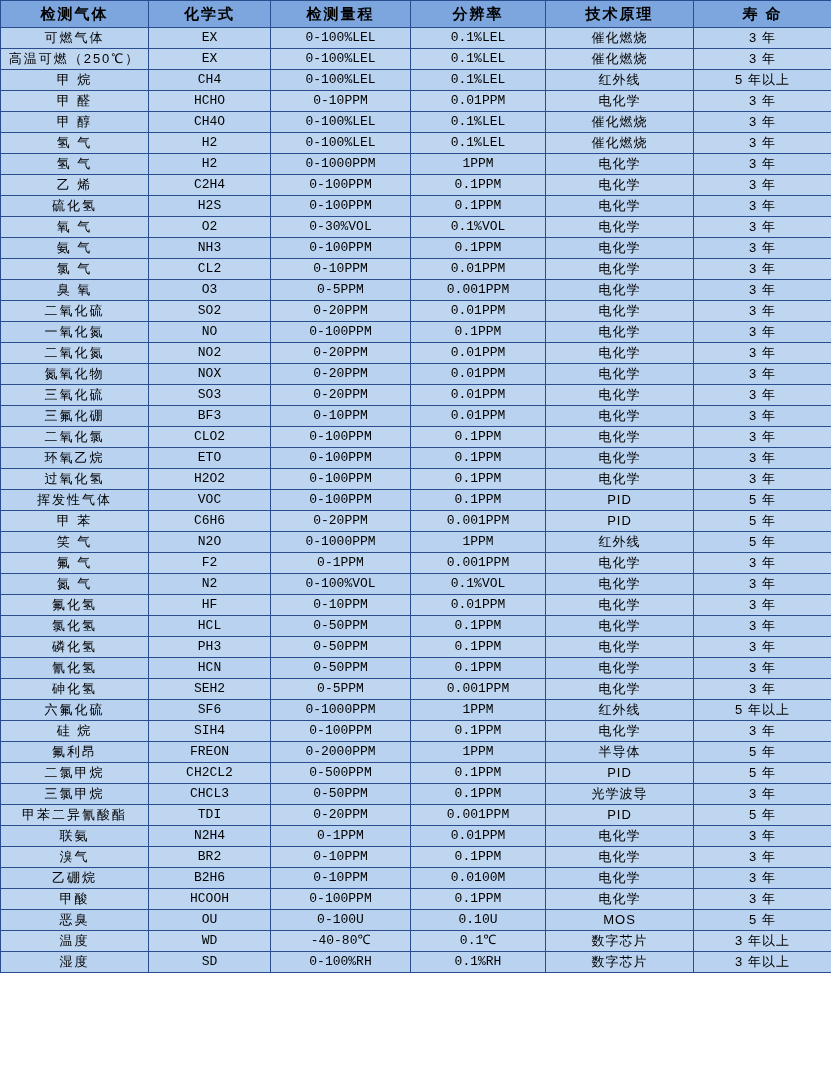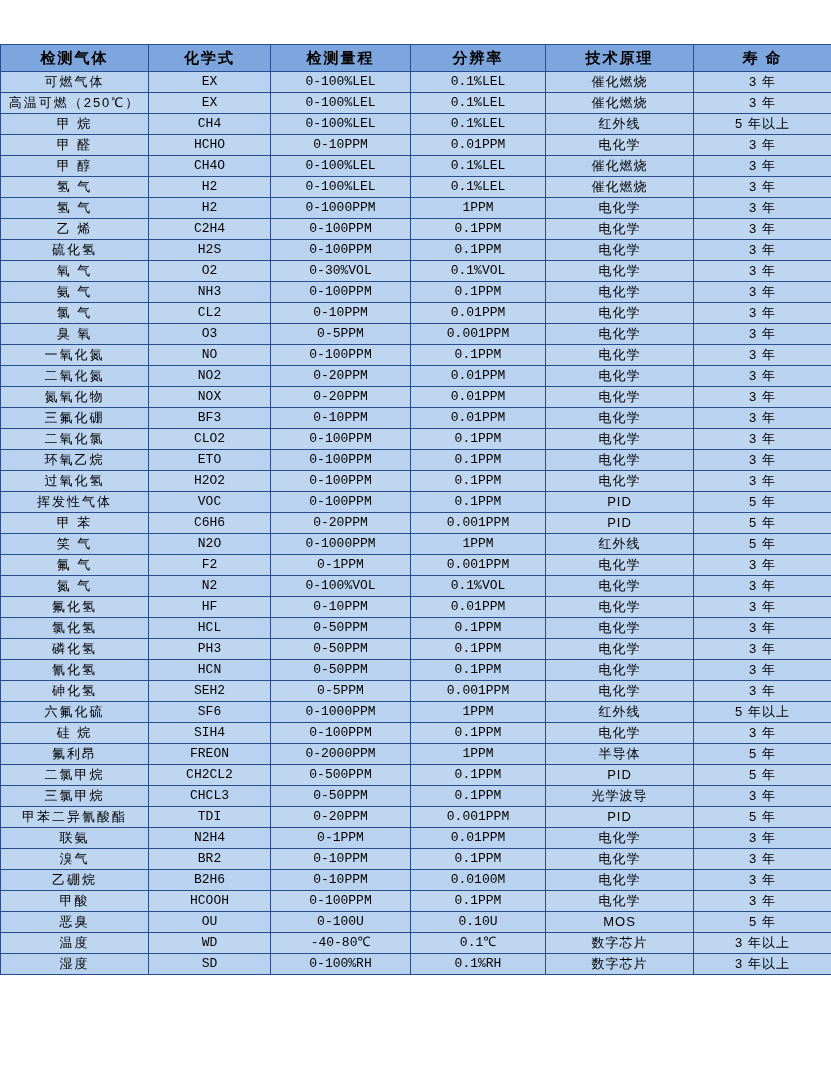--- a/index.html
+++ b/index.html
@@ -14,21 +14,20 @@
     width: 831px;
     height: 1075px;
     box-sizing: border-box;
     background: #ffffff;
     overflow: hidden;
   }
   table.gas-table {
     width: 831px;
     border-collapse: collapse;
     table-layout: fixed;
-    margin-top: 44px;
   }
   table.gas-table col.c0 { width: 148px; }
   table.gas-table col.c1 { width: 122px; }
   table.gas-table col.c2 { width: 140px; }
   table.gas-table col.c3 { width: 135px; }
   table.gas-table col.c4 { width: 148px; }
   table.gas-table col.c5 { width: 138px; }
 
   table.gas-table th,
   table.gas-table td {
@@ -192,38 +191,54 @@
         </tr>
         <tr>
           <td class="name">臭 氧</td>
           <td class="formula">O3</td>
           <td class="range">0-5PPM</td>
           <td class="res">0.001PPM</td>
           <td class="tech">电化学</td>
           <td class="life">3 年</td>
         </tr>
         <tr>
+          <td class="name">二氧化硫</td>
+          <td class="formula">SO2</td>
+          <td class="range">0-20PPM</td>
+          <td class="res">0.01PPM</td>
+          <td class="tech">电化学</td>
+          <td class="life">3 年</td>
+        </tr>
+        <tr>
           <td class="name">一氧化氮</td>
           <td class="formula">NO</td>
           <td class="range">0-100PPM</td>
           <td class="res">0.1PPM</td>
           <td class="tech">电化学</td>
           <td class="life">3 年</td>
         </tr>
         <tr>
           <td class="name">二氧化氮</td>
           <td class="formula">NO2</td>
           <td class="range">0-20PPM</td>
           <td class="res">0.01PPM</td>
           <td class="tech">电化学</td>
           <td class="life">3 年</td>
         </tr>
         <tr>
           <td class="name">氮氧化物</td>
           <td class="formula">NOX</td>
+          <td class="range">0-20PPM</td>
+          <td class="res">0.01PPM</td>
+          <td class="tech">电化学</td>
+          <td class="life">3 年</td>
+        </tr>
+        <tr>
+          <td class="name">三氧化硫</td>
+          <td class="formula">SO3</td>
           <td class="range">0-20PPM</td>
           <td class="res">0.01PPM</td>
           <td class="tech">电化学</td>
           <td class="life">3 年</td>
         </tr>
         <tr>
           <td class="name">三氟化硼</td>
           <td class="formula">BF3</td>
           <td class="range">0-10PPM</td>
           <td class="res">0.01PPM</td>

